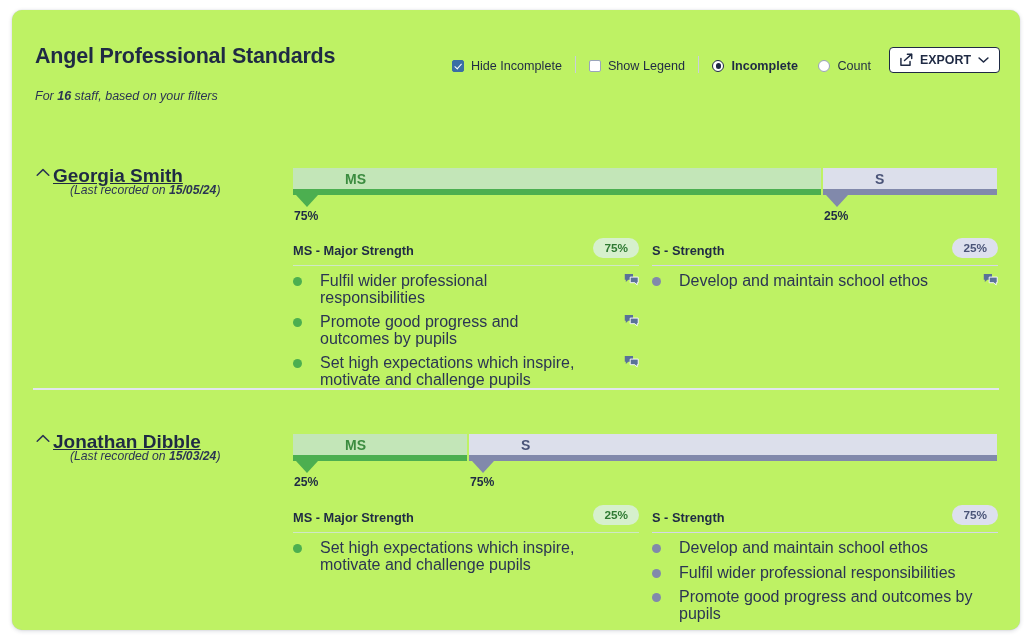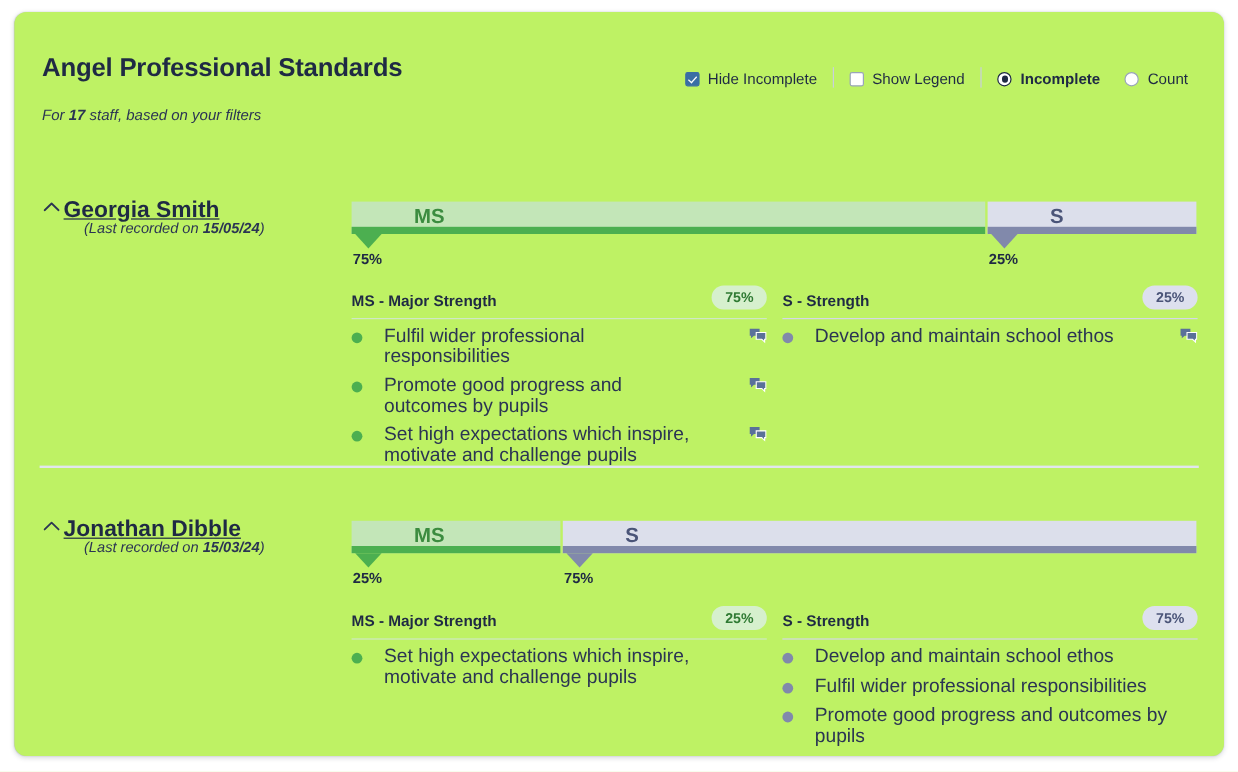--- a/index.html
+++ b/index.html
@@ -178,21 +178,21 @@
   .seg .fill {
     position: absolute;
     left: 0; right: 0; top: 0; bottom: 0;
     box-sizing: border-box;
   }
   .seg.ms .fill { background: #c3e6b8; border-bottom: 6px solid #4caf50; }
   .seg.s  .fill { background: #dcdfeb; border-bottom: 6px solid #8189ab; }
   .seg .lbl {
     position: absolute;
     left: 9px; top: 3px;
-    font-size: 17px;
+    font-size: 14px;
     font-weight: bold;
     padding-left: 43px;
   }
   .seg.ms .lbl { color: #3b8c3f; }
   .seg.s  .lbl { color: #4a5478; }
   .seg .ptr {
     position: absolute;
     top: 27px;
     left: 3px;
     width: 0; height: 0;
@@ -275,21 +275,21 @@
 </style>
 </head>
 <body>
 
 <div id="page">
   <div class="card">
 
     <div class="hdr-title">Angel Professional Standards</div>
 
     <div class="hdr-sub hdr-sub1">
-      <span>For </span><b>17</b><span> staff, based on your filters</span>
+      <span>For </span><b>16</b><span> staff, based on your filters</span>
     </div>
 
 
     <div class="controls">
       <div class="ctrl">
         <span class="cb checked"></span>
         <span>Hide Incomplete</span>
       </div>
       <div class="sep"></div>
       <div class="ctrl">
@@ -297,20 +297,31 @@
         <span>Show Legend</span>
       </div>
       <div class="sep"></div>
       <div class="ctrl bold">
         <span class="rd on"></span>
         <span>Incomplete</span>
       </div>
       <div class="ctrl">
         <span class="rd"></span>
         <span>Count</span>
+      </div>
+      <div class="export-btn">
+        <svg width="14" height="14" viewBox="0 0 16 16">
+          <path d="M2.2 6.4 L2.2 14 L12.6 14 L12.6 9.6" fill="none" stroke="#1f2a44" stroke-width="1.7" stroke-linecap="round" stroke-linejoin="round"></path>
+          <path d="M6.3 8.6 L14.2 1.6" fill="none" stroke="#1f2a44" stroke-width="1.7" stroke-linecap="round"></path>
+          <path d="M9.6 1.5 L14.5 1.5 L14.5 6.2" fill="none" stroke="#1f2a44" stroke-width="1.7" stroke-linecap="round" stroke-linejoin="round"></path>
+        </svg>
+        <span>EXPORT</span>
+        <svg width="11" height="8" viewBox="0 0 12 8">
+          <path d="M1.2 1.8 L6 6.2 L10.8 1.8" fill="none" stroke="#1f2a44" stroke-width="1.7" stroke-linecap="round" stroke-linejoin="round"></path>
+        </svg>
       </div>
     </div>
 
     <div class="person" style="top:0">
       <svg class="chev" style="top:155px" viewBox="0 0 16 16">
         <path d="M2.2 10.2 L8 4.6 L13.8 10.2" fill="none" stroke="#2b3553" stroke-width="1.5" stroke-linecap="round" stroke-linejoin="round"></path>
       </svg>
       <div class="pname" style="top:155px">Georgia Smith</div>
       <div class="pdate" style="top:173px">
         <span>(Last recorded on </span><b>15/05/24</b><span>)</span>

